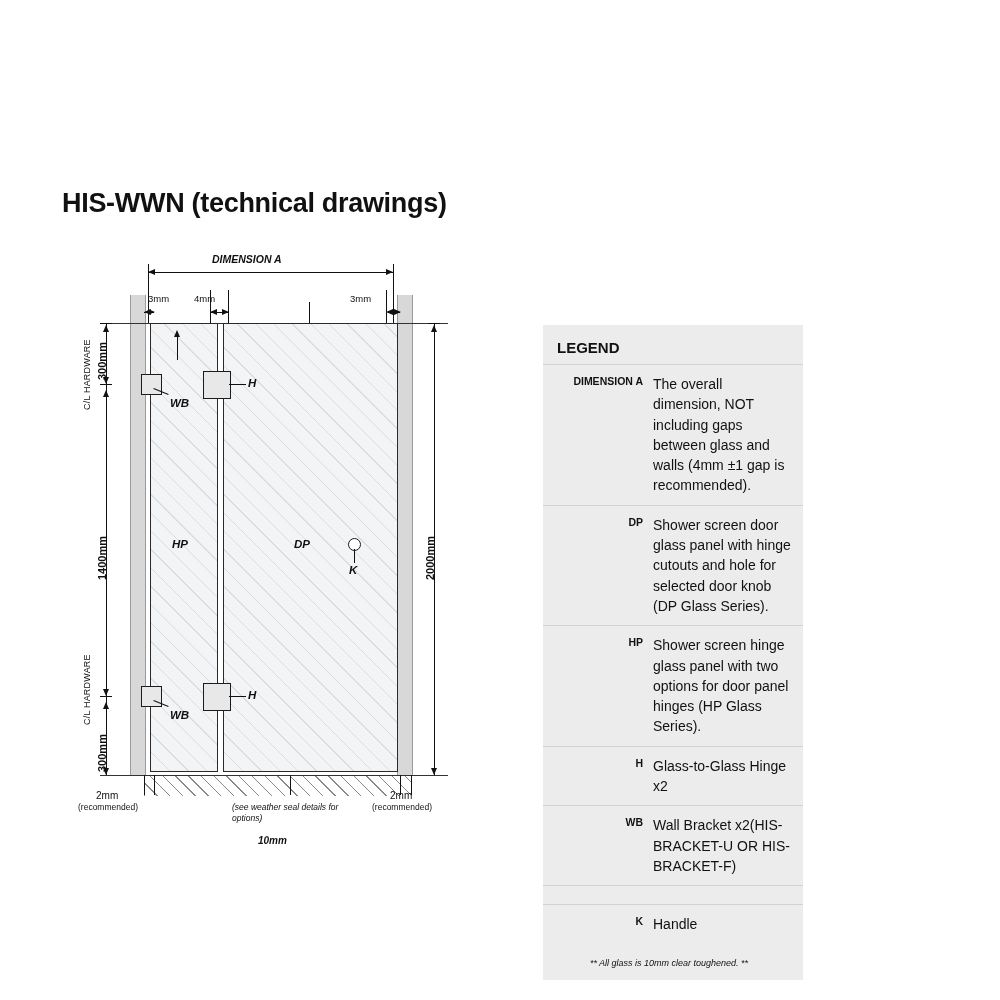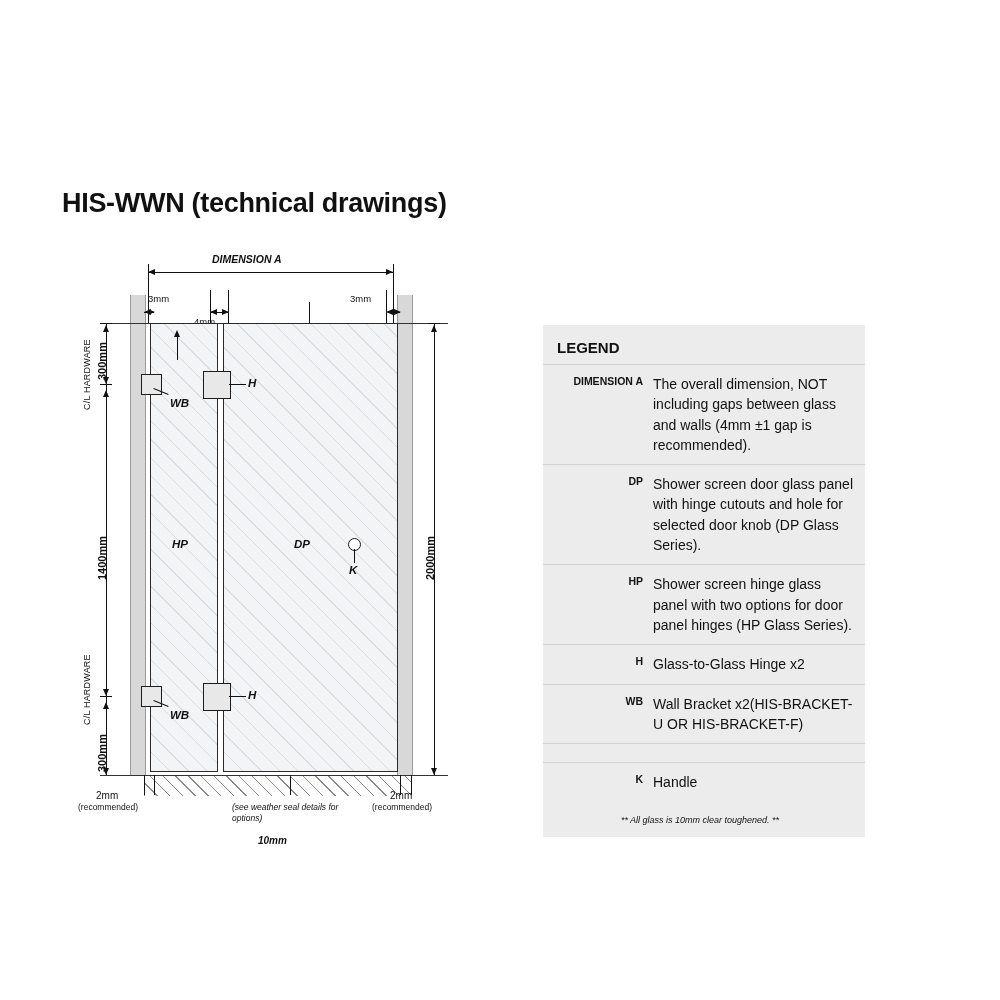--- a/index.html
+++ b/index.html
@@ -77,21 +77,21 @@
 
   
   .floor{
     position:absolute;left:84px;top:525px;width:267px;height:20px;
     background:repeating-linear-gradient(45deg, rgba(40,40,40,.55) 0 1px, rgba(0,0,0,0) 1px 9px);
     border-top:1.5px solid #111;
   }
 
   
   .legend{
-    position:absolute;left:543px;top:325px;width:322px;background:#ececec;
+    position:absolute;left:543px;top:325px;width:260px;background:#ececec;
     font-size:0;
   }
   .legend-title{
     font-size:15px;font-weight:bold;color:#111;padding:14px 14px 8px 14px;
   }
   .lrow{display:flex;border-top:1px solid #d2d2d2;padding:9px 12px;font-size:10.5px;}
   .lrow:first-of-type{border-top:1px solid #d2d2d2;}
   .lkey{width:88px;flex:0 0 88px;text-align:right;padding-right:10px;font-weight:bold;font-size:10.5px;color:#111;line-height:1.45;}
   .lval{flex:1;font-size:14px;color:#111;line-height:1.45;}
   .lnote{
@@ -112,21 +112,21 @@
     <div class="line-h" style="left:88px;top:22px;width:245px;"></div>
     <div class="arrow-l" style="left:88px;top:18.5px;"></div>
     <div class="arrow-r" style="left:326px;top:18.5px;"></div>
     <div class="tick" style="left:88px;top:14px;height:60px;"></div>
     <div class="tick" style="left:333px;top:14px;height:60px;"></div>
 
     <div class="wall wall-left"></div>
     <div class="wall wall-right"></div>
 
     <div class="lbl-small" style="left:88px;top:43px;font-size:9.5px;">3mm</div>
-    <div class="lbl-small" style="left:134px;top:43px;font-size:9.5px;margin-top:23px;">4mm</div>
+    <div class="lbl-small" style="left:134px;top:43px;font-size:9.5px;">4mm</div>
     <div class="lbl-small" style="left:290px;top:43px;font-size:9.5px;">3mm</div>
 
     <div class="line-h" style="left:84px;top:62px;width:10px;"></div>
     <div class="arrow-l" style="left:84px;top:58.5px;"></div>
     <div class="arrow-r" style="left:88px;top:58.5px;"></div>
 
     <div class="line-h" style="left:150px;top:62px;width:18px;"></div>
     <div class="arrow-l" style="left:150px;top:58.5px;"></div>
     <div class="arrow-r" style="left:162px;top:58.5px;"></div>
 

